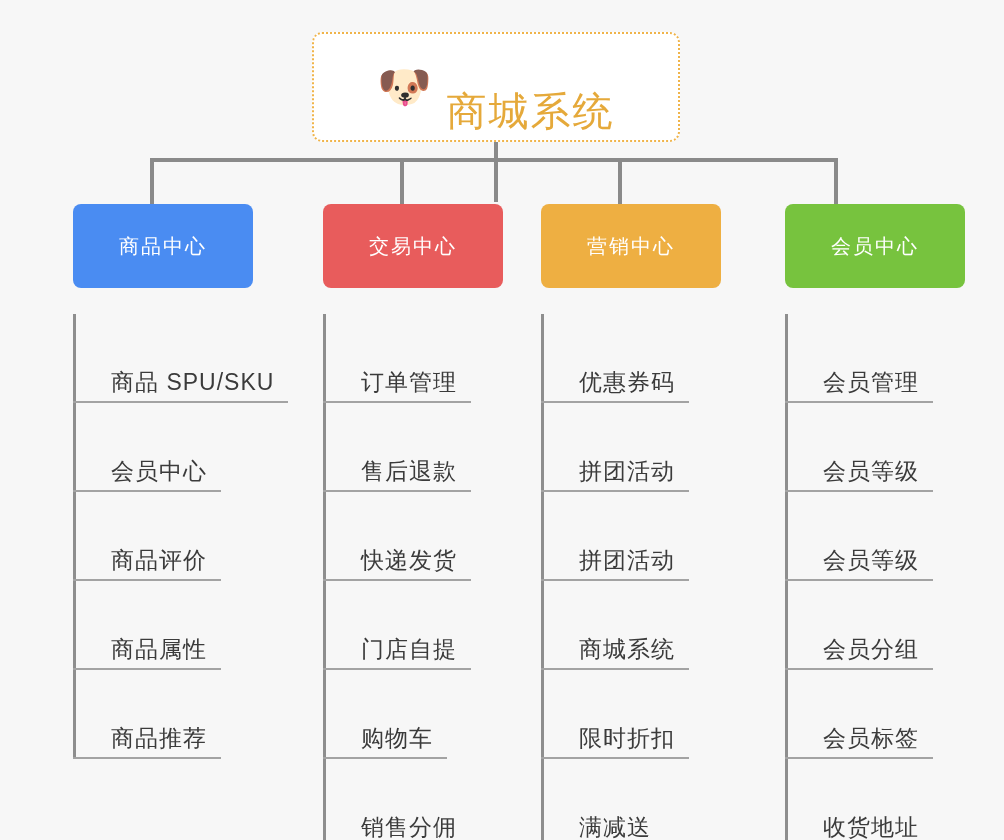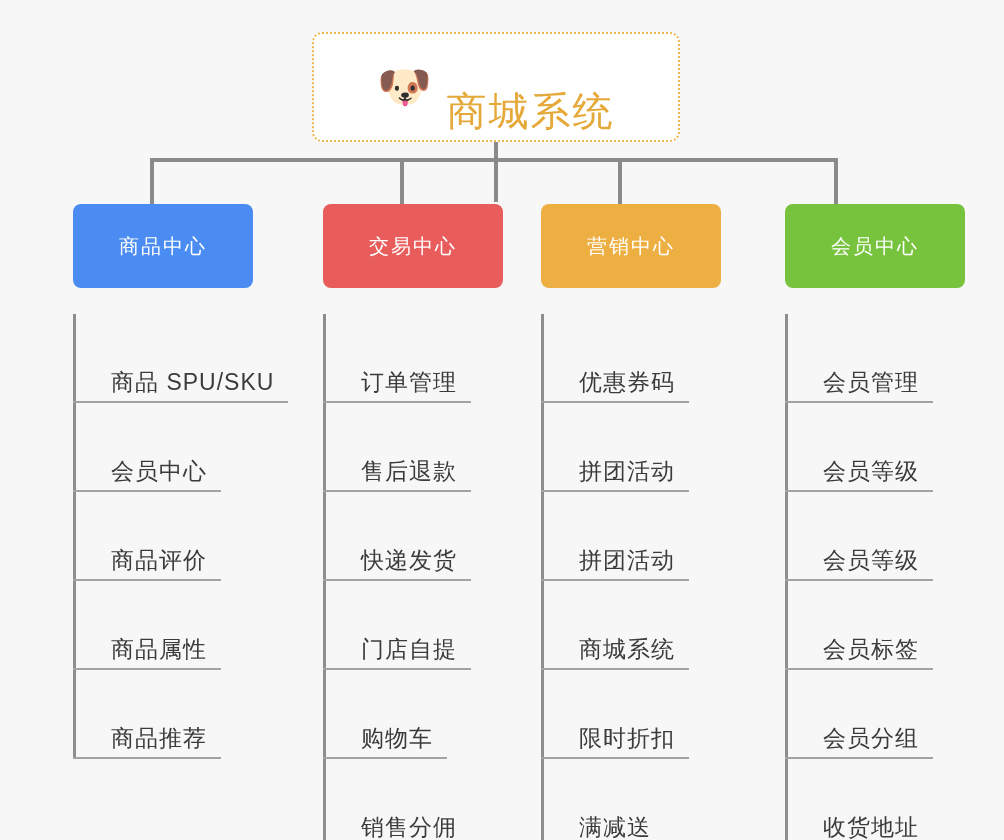--- a/index.html
+++ b/index.html
@@ -215,24 +215,24 @@
       <div class="leaf-item">
           <span class="leaf-label">会员管理</span>
         </div>
       <div class="leaf-item">
           <span class="leaf-label">会员等级</span>
         </div>
       <div class="leaf-item">
           <span class="leaf-label">会员等级</span>
         </div>
       <div class="leaf-item">
+          <span class="leaf-label">会员分组</span>
+        </div>
+      <div class="leaf-item">
           <span class="leaf-label">会员标签</span>
         </div>
       <div class="leaf-item">
-          <span class="leaf-label">会员分组</span>
-        </div>
-      <div class="leaf-item">
           <span class="leaf-label">收货地址</span>
         </div>
     </div>
   </div>
 
 </div>
 
 </body></html>

